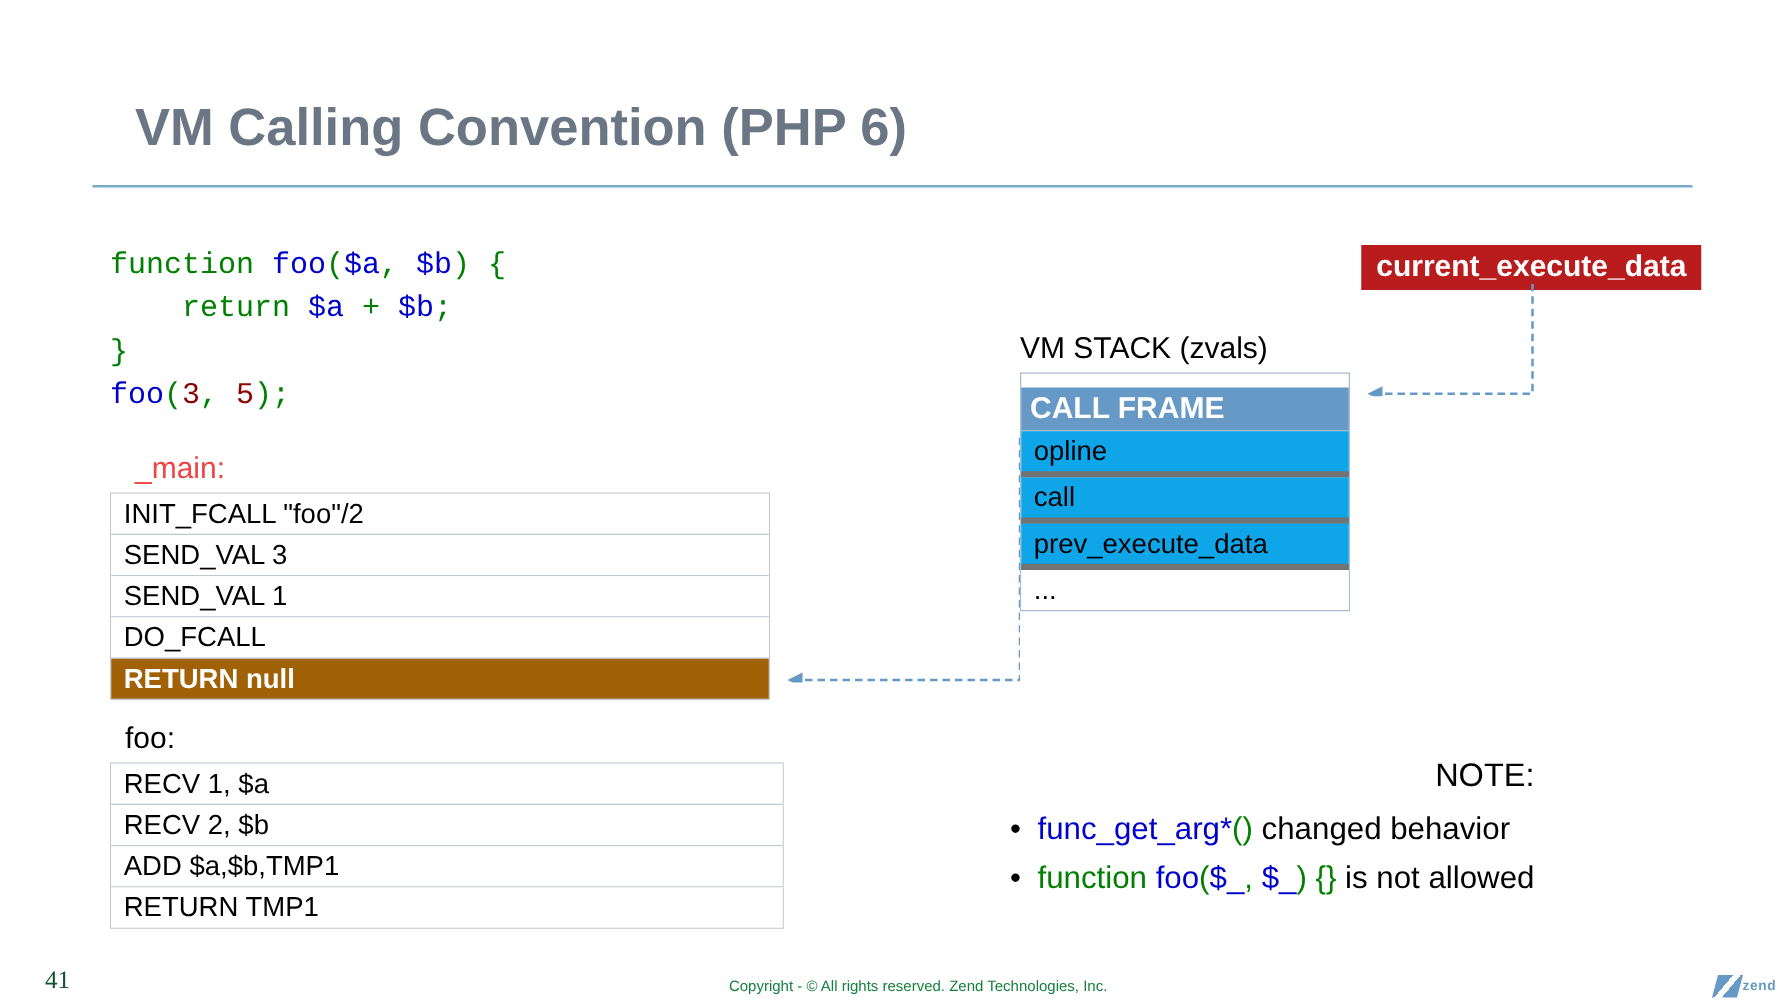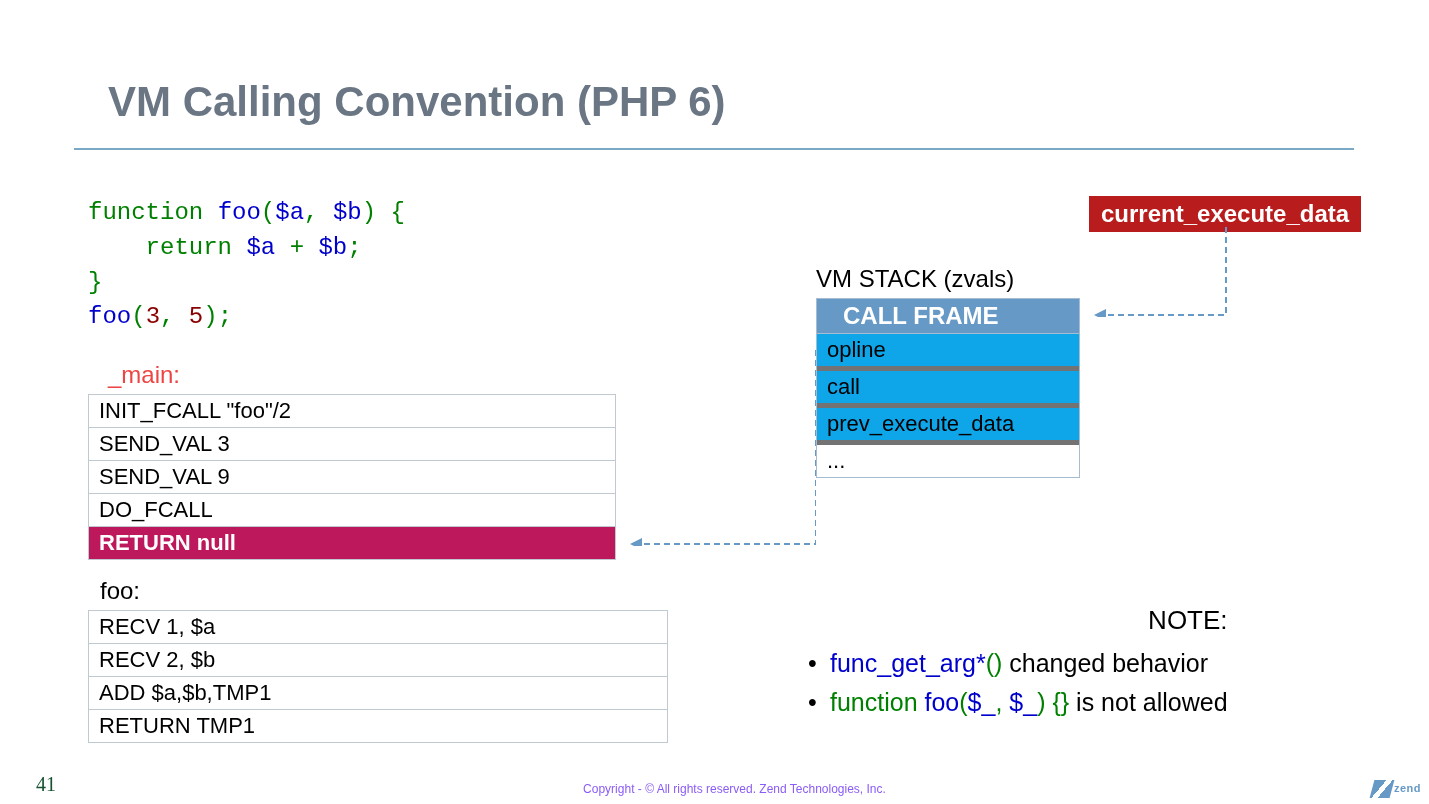--- a/index.html
+++ b/index.html
@@ -56,37 +56,37 @@
   }
   .table-row {
     font-size: 22px;
     padding: 3px 10px;
     border-bottom: 1px solid #c0c8d0;
     background: #ffffff;
     color: #000000;
   }
   .table-row:last-child { border-bottom: none; }
   .table-row.highlight-blue {
-    background: #be185d;
+    background: #a16207;
     color: #ffffff;
     font-weight: bold;
   }
 
   .label-foo {
     position: absolute;
     left: 100px;
     top: 577px;
     font-size: 24px;
     color: #000000;
   }
   .table-foo {
     position: absolute;
     left: 88px;
     top: 610px;
-    width: 580px;
+    width: 539px;
     border: 1px solid #c0c8d0;
   }
 
   .current-exec-box {
     position: absolute;
     left: 1089px;
     top: 196px;
     background: #b91c1c;
     color: #ffffff;
     font-size: 24px;
@@ -106,22 +106,23 @@
     left: 816px;
     top: 298px;
     width: 264px;
     border: 1px solid #a6bcd0;
   }
   .vm-header {
     background: #6699c5;
     color: #ffffff;
     font-size: 24px;
     font-weight: bold;
-    padding: 3px 26px;
+    padding: 3px 7px;
     border-bottom: 1px solid #a6bcd0;
+    margin-top: 11px;
   }
   .vm-row {
     background: #0ea5e9;
     color: #000000;
     font-size: 22px;
     padding: 3px 10px;
     border-bottom: 5px solid #737373;
   }
   .vm-row.last { background: #ffffff; border-bottom: none; }
 
@@ -156,21 +157,21 @@
     pointer-events: none;
   }
 
   .footer {
     position: absolute;
     left: 0;
     right: 0;
     bottom: 8px;
     text-align: center;
     font-size: 12px;
-    color: #8b5cf6;
+    color: #15803d;
     margin-left: 40px;
   }
   .page-num {
     position: absolute;
     left: 36px;
     bottom: 8px;
     font-size: 20px;
     color: #14532d;
     font-family: Liberation Serif, serif;
   }
@@ -201,21 +202,21 @@
 
 <div class="code-block"><span class="kw-green">function </span><span class="kw-blue">foo</span><span class="kw-green">(</span><span class="kw-blue">$a</span><span class="kw-green">, </span><span class="kw-blue">$b</span><span class="kw-green">) {</span>
 <span class="kw-green">    return </span><span class="kw-blue">$a</span><span class="kw-green"> + </span><span class="kw-blue">$b</span><span class="kw-green">;</span>
 <span class="kw-green">}</span>
 <span class="kw-blue">foo</span><span class="kw-green">(</span><span class="kw-brown">3</span><span class="kw-green">, </span><span class="kw-brown">5</span><span class="kw-green">);</span></div>
 
 <div class="label-main">_main:</div>
 <div class="table-main">
   <div class="table-row">INIT_FCALL  "foo"/2</div>
   <div class="table-row">SEND_VAL 3</div>
-  <div class="table-row">SEND_VAL 9</div>
+  <div class="table-row">SEND_VAL 1</div>
   <div class="table-row">DO_FCALL</div>
   <div class="table-row highlight-blue">RETURN null</div>
 </div>
 
 <div class="label-foo">foo:</div>
 <div class="table-foo">
   <div class="table-row">RECV 1, $a</div>
   <div class="table-row">RECV 2, $b</div>
   <div class="table-row">ADD $a,$b,TMP1</div>
   <div class="table-row">RETURN TMP1</div>

